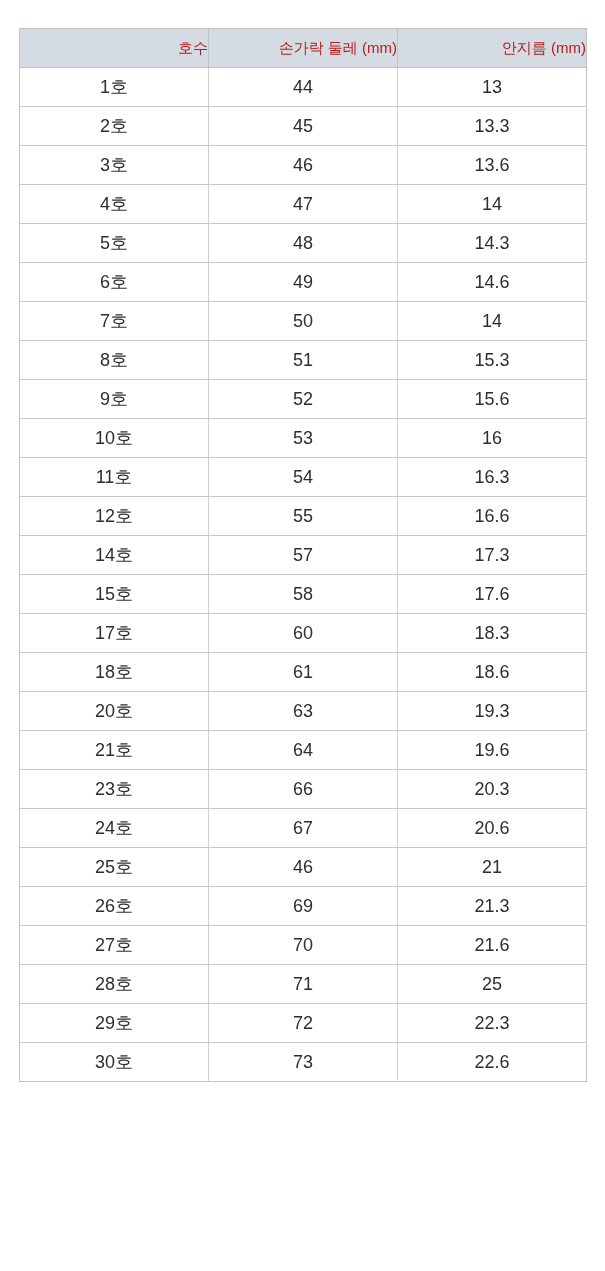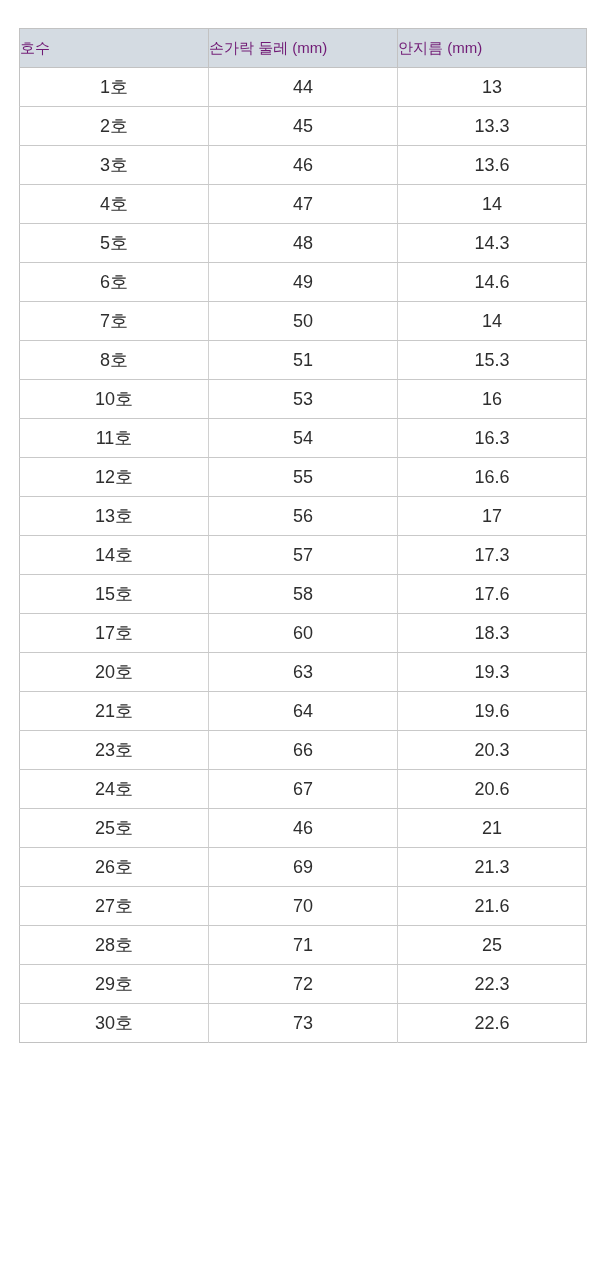--- a/index.html
+++ b/index.html
@@ -25,27 +25,27 @@
     table-layout: fixed;
     border: 1px solid #c2c2c2;
   }
 
   table.ring-size-table col.c1 { width: 189px; }
   table.ring-size-table col.c2 { width: 189px; }
   table.ring-size-table col.c3 { width: 189px; }
 
   thead th {
     background: #d4dbe2;
-    color: #701a75;
+    color: #b91c1c;
     font-size: 15px;
     font-weight: 400;
     height: 38px;
     line-height: 38px;
     padding: 0;
-    text-align: left;
+    text-align: right;
     border-right: 1px solid #c2c2c2;
     border-bottom: 1px solid #c2c2c2;
     white-space: nowrap;
   }
   thead th:last-child { border-right: none; }
 
   tbody td {
     background: #ffffff;
     color: #2e2e2e;
     font-size: 18px;
@@ -113,55 +113,60 @@
           <td>7호</td>
           <td>50</td>
           <td>14</td>
         </tr>
         <tr>
           <td>8호</td>
           <td>51</td>
           <td>15.3</td>
         </tr>
         <tr>
+          <td>9호</td>
+          <td>52</td>
+          <td>15.6</td>
+        </tr>
+        <tr>
           <td>10호</td>
           <td>53</td>
           <td>16</td>
         </tr>
         <tr>
           <td>11호</td>
           <td>54</td>
           <td>16.3</td>
         </tr>
         <tr>
           <td>12호</td>
           <td>55</td>
           <td>16.6</td>
         </tr>
         <tr>
-          <td>13호</td>
-          <td>56</td>
-          <td>17</td>
-        </tr>
-        <tr>
           <td>14호</td>
           <td>57</td>
           <td>17.3</td>
         </tr>
         <tr>
           <td>15호</td>
           <td>58</td>
           <td>17.6</td>
         </tr>
         <tr>
           <td>17호</td>
           <td>60</td>
           <td>18.3</td>
         </tr>
         <tr>
+          <td>18호</td>
+          <td>61</td>
+          <td>18.6</td>
+        </tr>
+        <tr>
           <td>20호</td>
           <td>63</td>
           <td>19.3</td>
         </tr>
         <tr>
           <td>21호</td>
           <td>64</td>
           <td>19.6</td>
         </tr>
         <tr>

